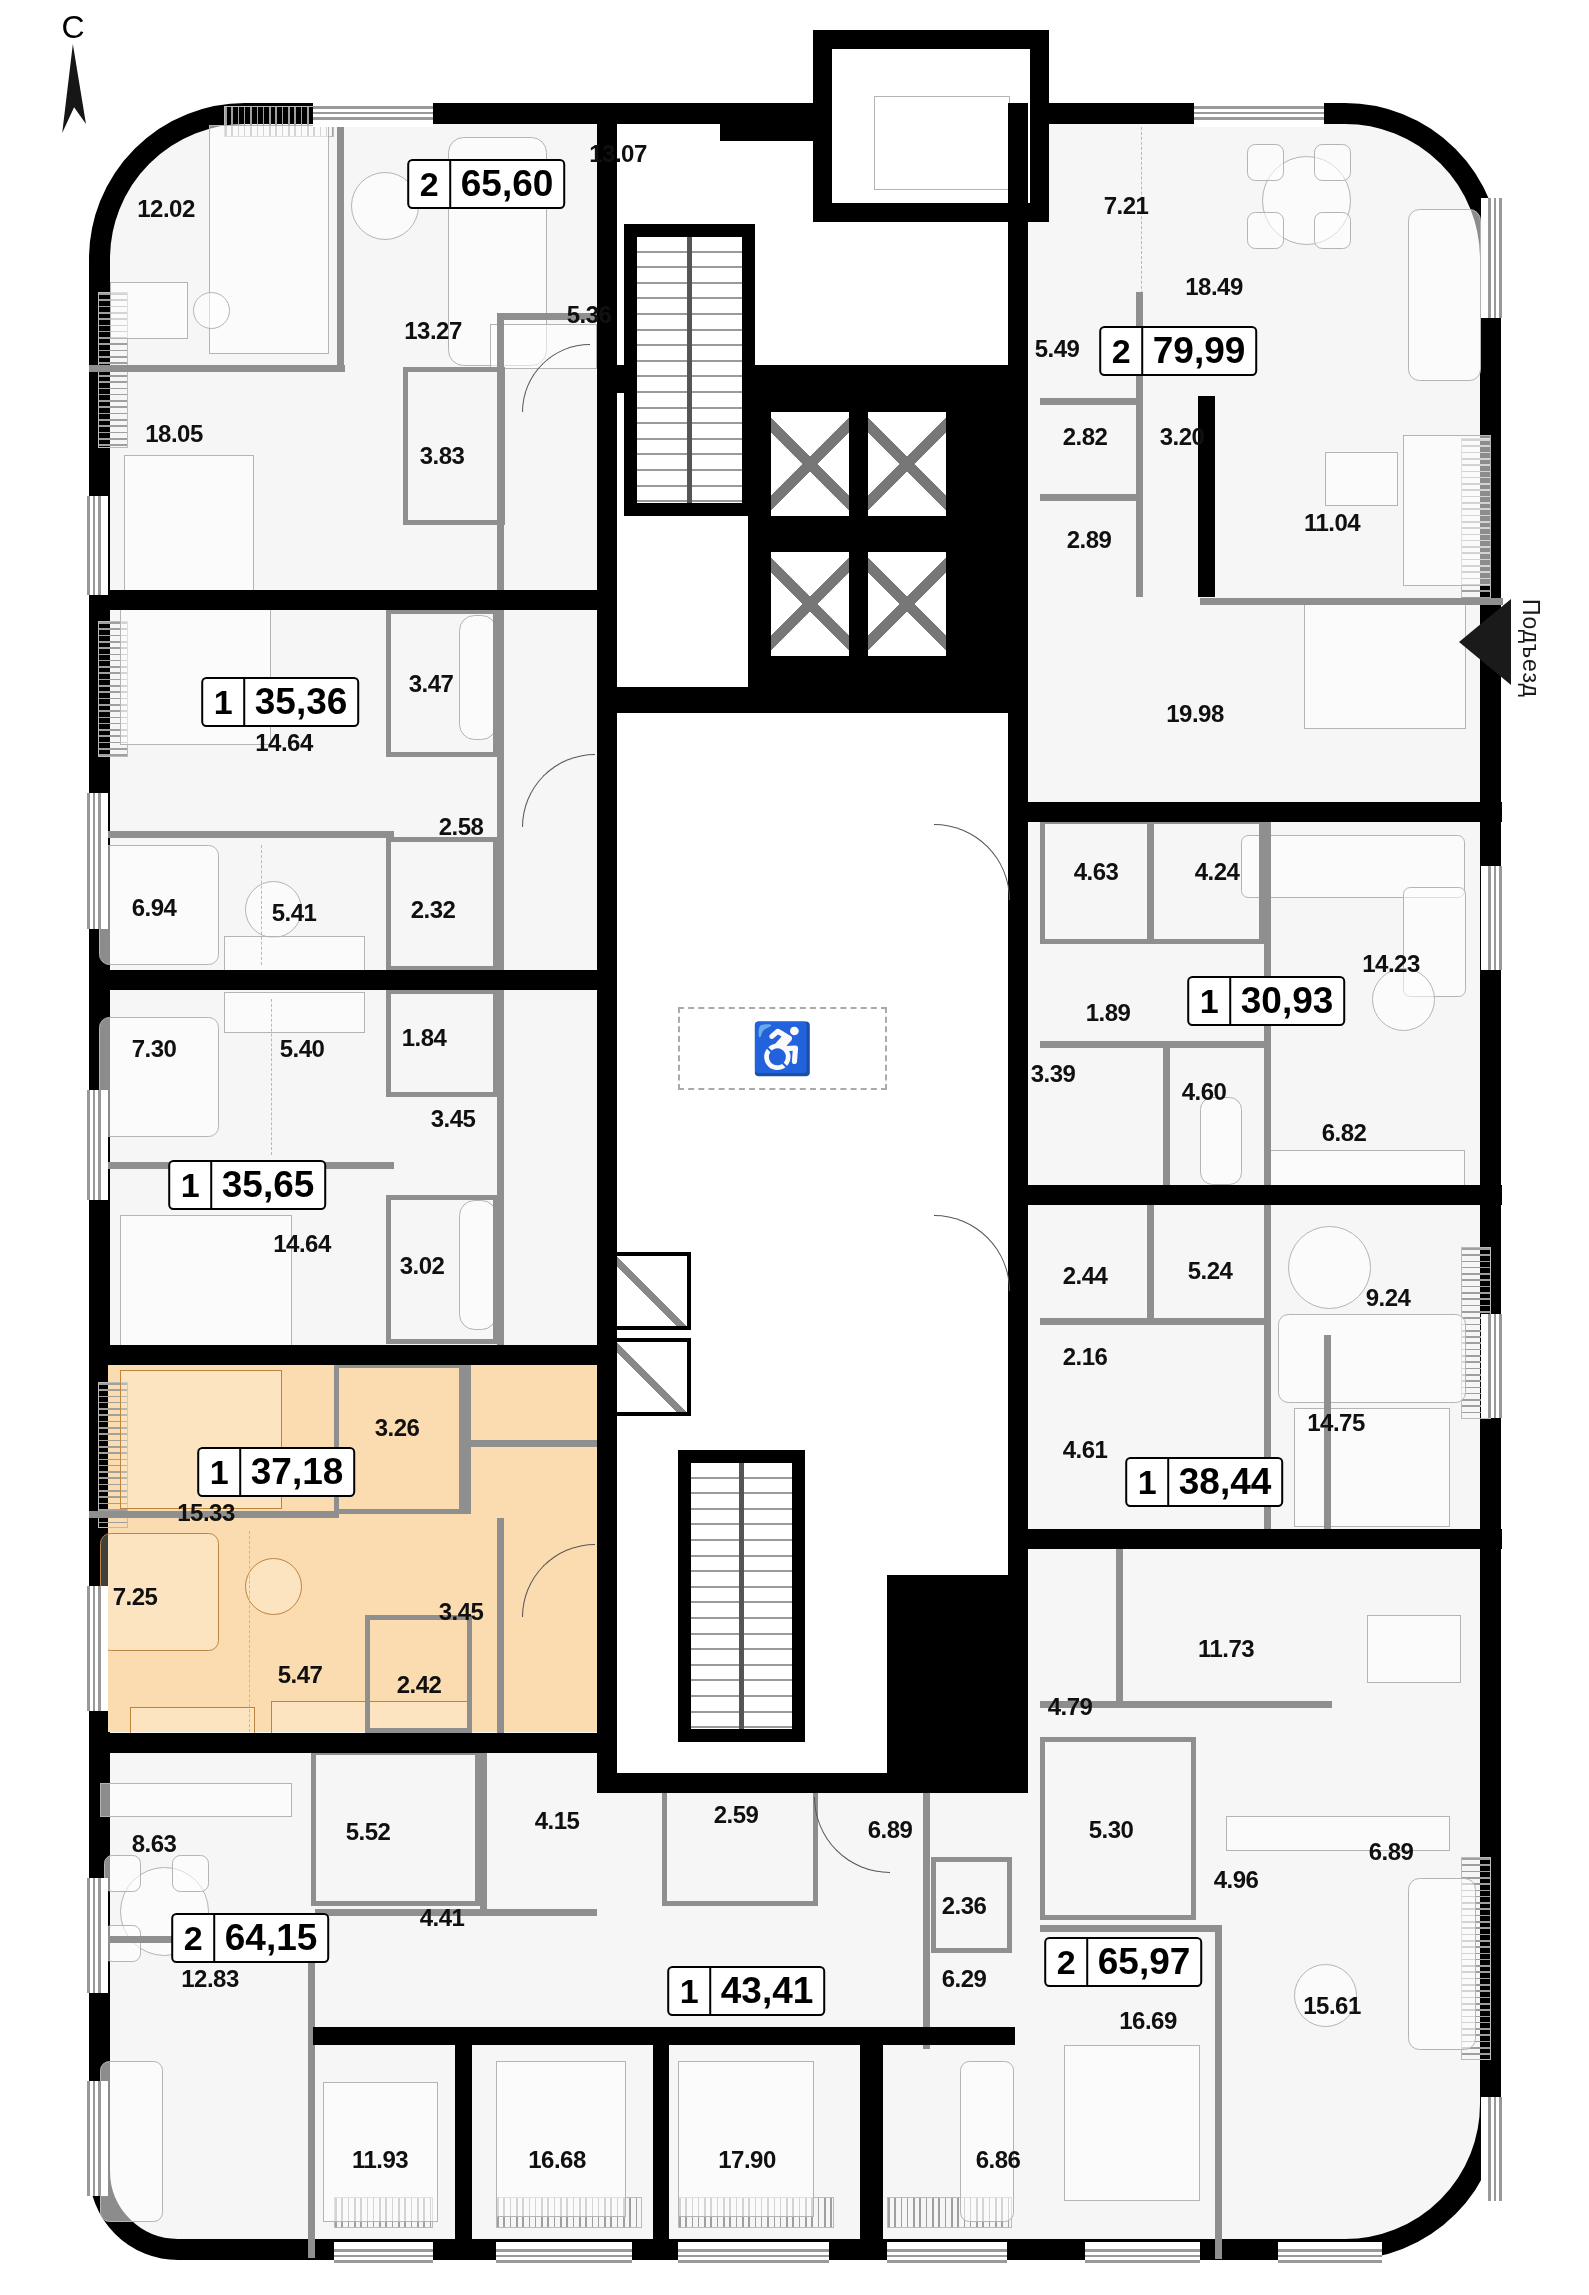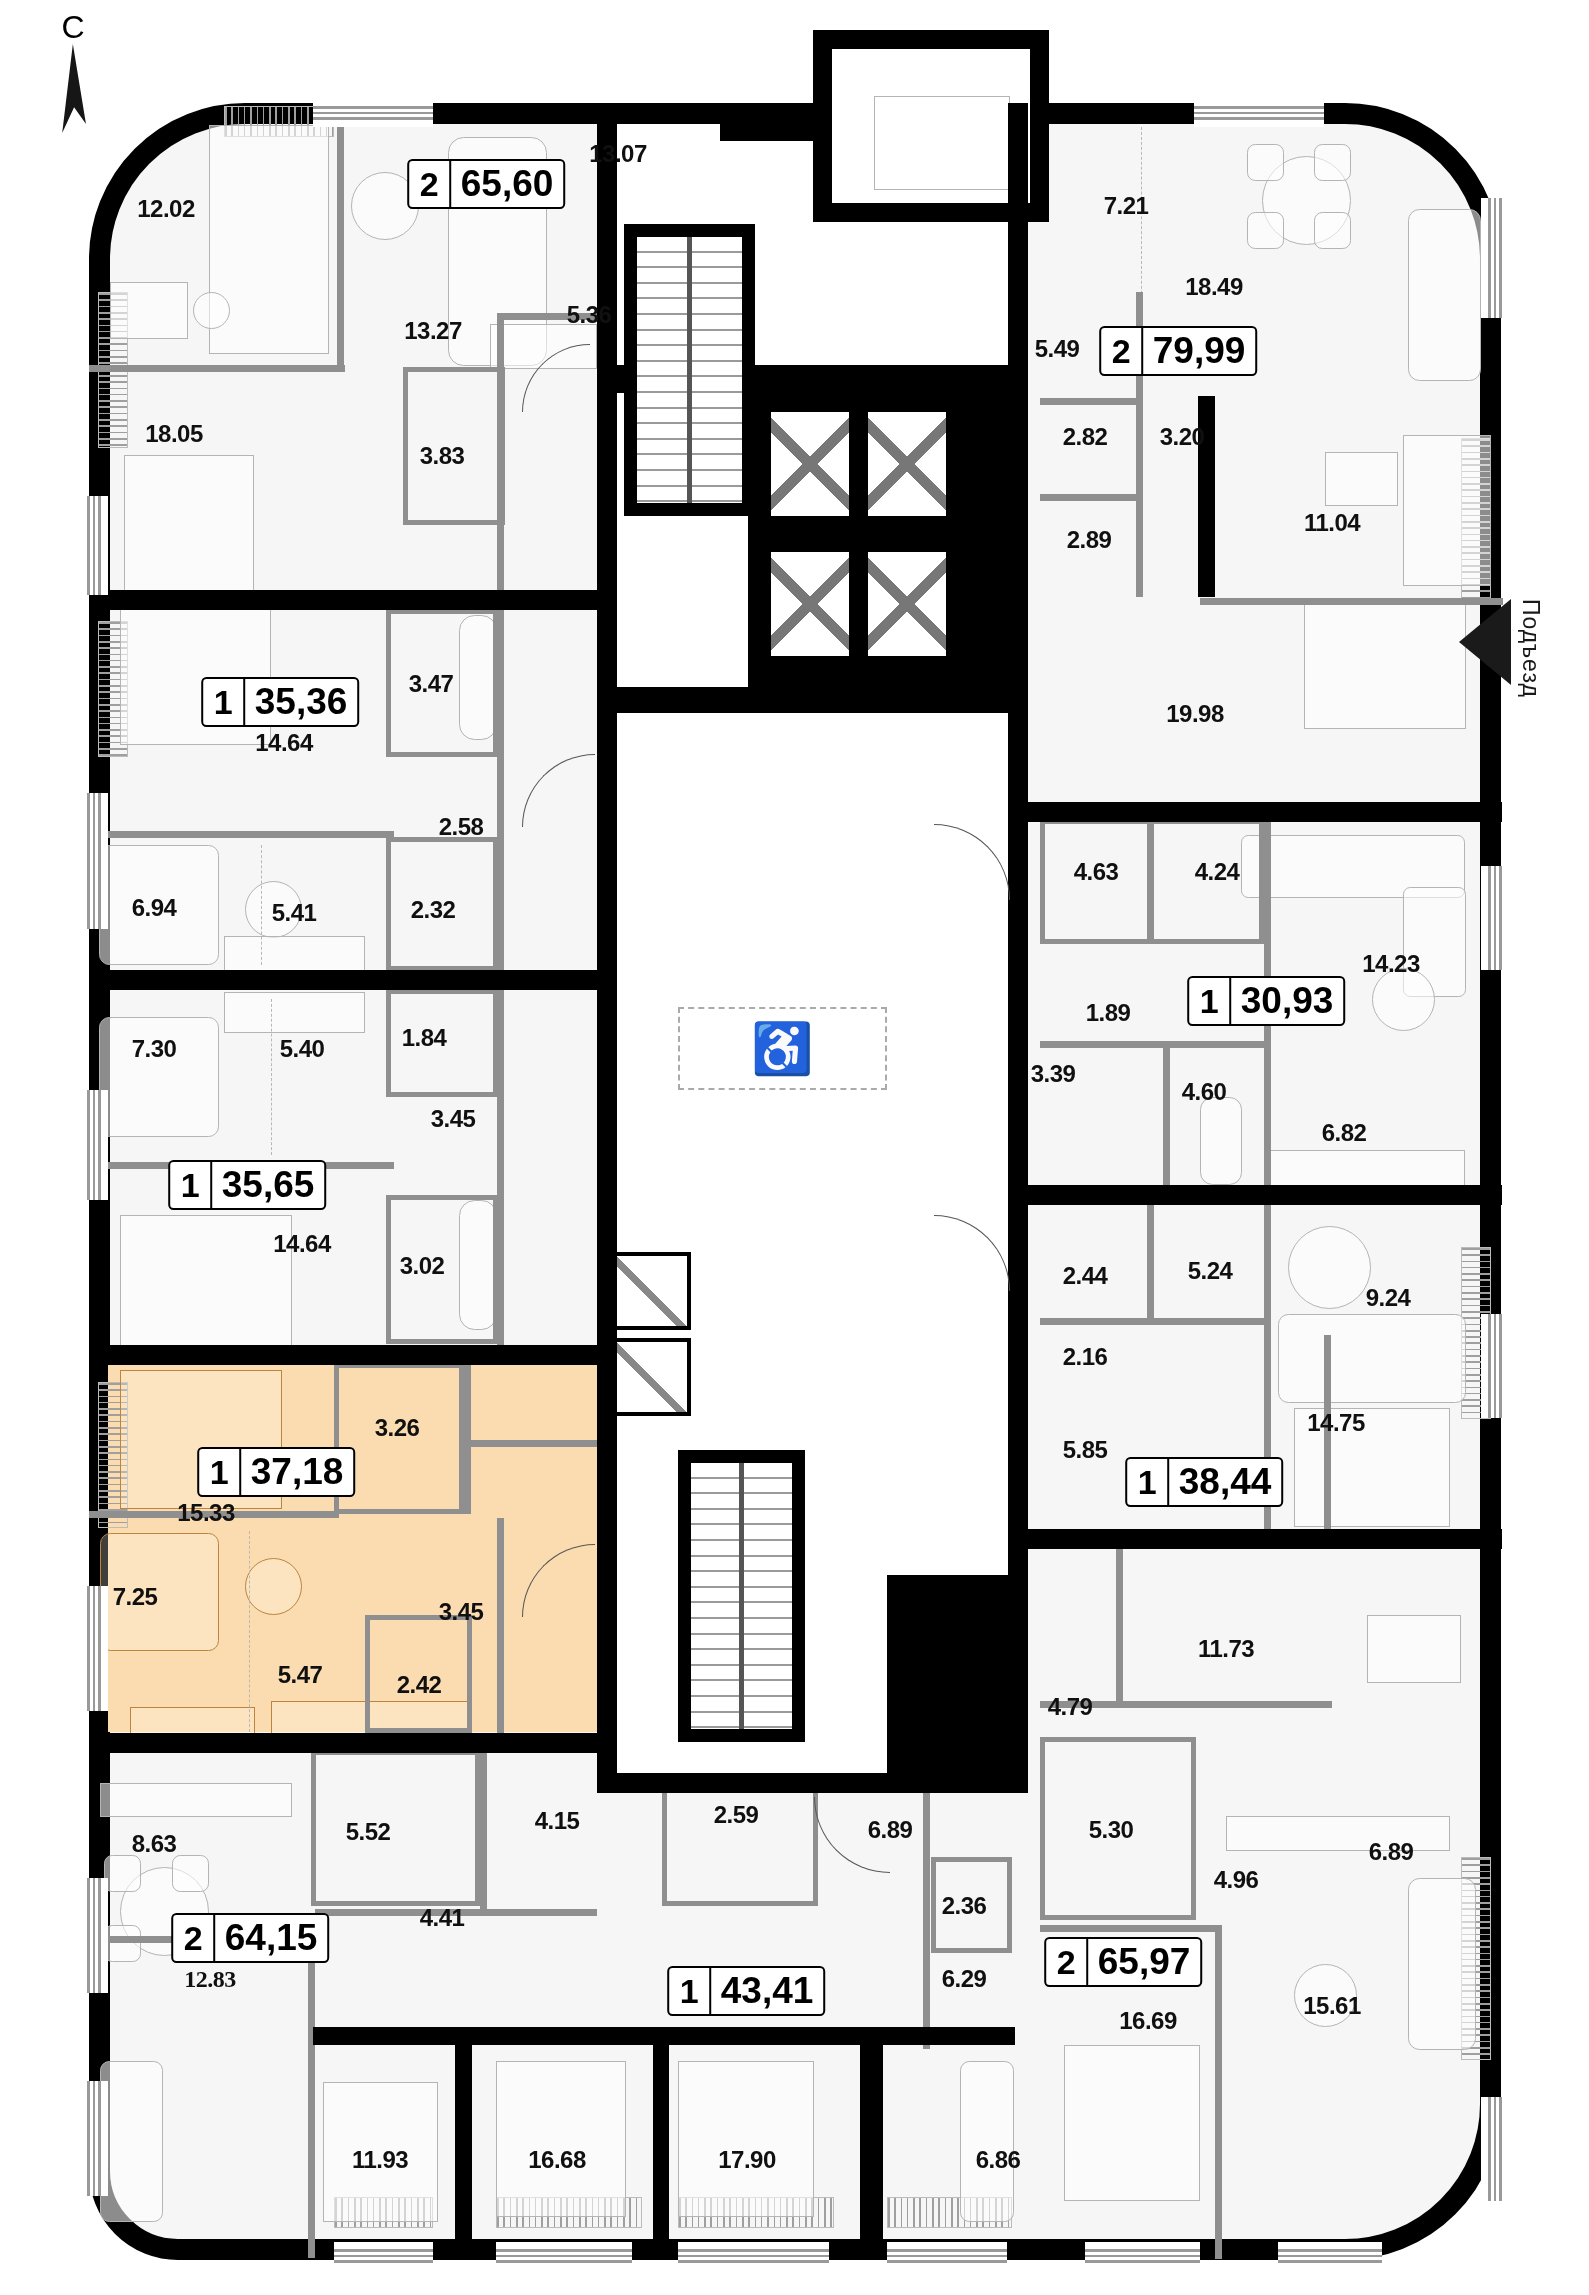--- a/index.html
+++ b/index.html
@@ -269,21 +269,21 @@
     <div class="label" style="left: 397px; top: 1428px;">3.26</div>
     <div class="label" style="left: 206px; top: 1513px;">15.33</div>
     <div class="label" style="left: 135px; top: 1597px;">7.25</div>
     <div class="label" style="left: 461px; top: 1612px;">3.45</div>
     <div class="label" style="left: 300px; top: 1675px;">5.47</div>
     <div class="label" style="left: 419px; top: 1685px;">2.42</div>
     <div class="label" style="left: 154px; top: 1844px;">8.63</div>
     <div class="label" style="left: 368px; top: 1832px;">5.52</div>
     <div class="label" style="left: 557px; top: 1821px;">4.15</div>
     <div class="label" style="left: 442px; top: 1918px;">4.41</div>
-    <div class="label" style="left: 210px; top: 1979px; font-family: Liberation Serif, serif;">12.83</div>
+    <div class="label" style="left: 210px; top: 1979px;">12.83</div>
     <div class="label" style="left: 380px; top: 2160px;">11.93</div>
     <div class="label" style="left: 557px; top: 2160px;">16.68</div>
     <div class="label" style="left: 736px; top: 1815px;">2.59</div>
     <div class="label" style="left: 890px; top: 1830px;">6.89</div>
     <div class="label" style="left: 964px; top: 1906px;">2.36</div>
     <div class="label" style="left: 964px; top: 1979px;">6.29</div>
     <div class="label" style="left: 747px; top: 2160px;">17.90</div>
     <div class="label" style="left: 998px; top: 2160px;">6.86</div>
     <div class="label" style="left: 1126px; top: 206px;">7.21</div>
     <div class="label" style="left: 1214px; top: 287px;">18.49</div>
@@ -297,21 +297,21 @@
     <div class="label" style="left: 1217px; top: 872px;">4.24</div>
     <div class="label" style="left: 1391px; top: 964px;">14.23</div>
     <div class="label" style="left: 1108px; top: 1013px;">1.89</div>
     <div class="label" style="left: 1053px; top: 1074px;">3.39</div>
     <div class="label" style="left: 1204px; top: 1092px;">4.60</div>
     <div class="label" style="left: 1344px; top: 1133px;">6.82</div>
     <div class="label" style="left: 1085px; top: 1276px;">2.44</div>
     <div class="label" style="left: 1210px; top: 1271px;">5.24</div>
     <div class="label" style="left: 1388px; top: 1298px;">9.24</div>
     <div class="label" style="left: 1085px; top: 1357px;">2.16</div>
-    <div class="label" style="left: 1085px; top: 1450px;">5.85</div>
+    <div class="label" style="left: 1085px; top: 1450px;">4.61</div>
     <div class="label" style="left: 1336px; top: 1423px;">14.75</div>
     <div class="label" style="left: 1226px; top: 1649px;">11.73</div>
     <div class="label" style="left: 1070px; top: 1707px;">4.79</div>
     <div class="label" style="left: 1111px; top: 1830px;">5.30</div>
     <div class="label" style="left: 1236px; top: 1880px;">4.96</div>
     <div class="label" style="left: 1391px; top: 1852px;">6.89</div>
     <div class="label" style="left: 1148px; top: 2021px;">16.69</div>
     <div class="label" style="left: 1332px; top: 2006px;">15.61</div>
     <div class="badge" style="left: 486px; top: 184px;">
       <div class="cnt">2</div>

